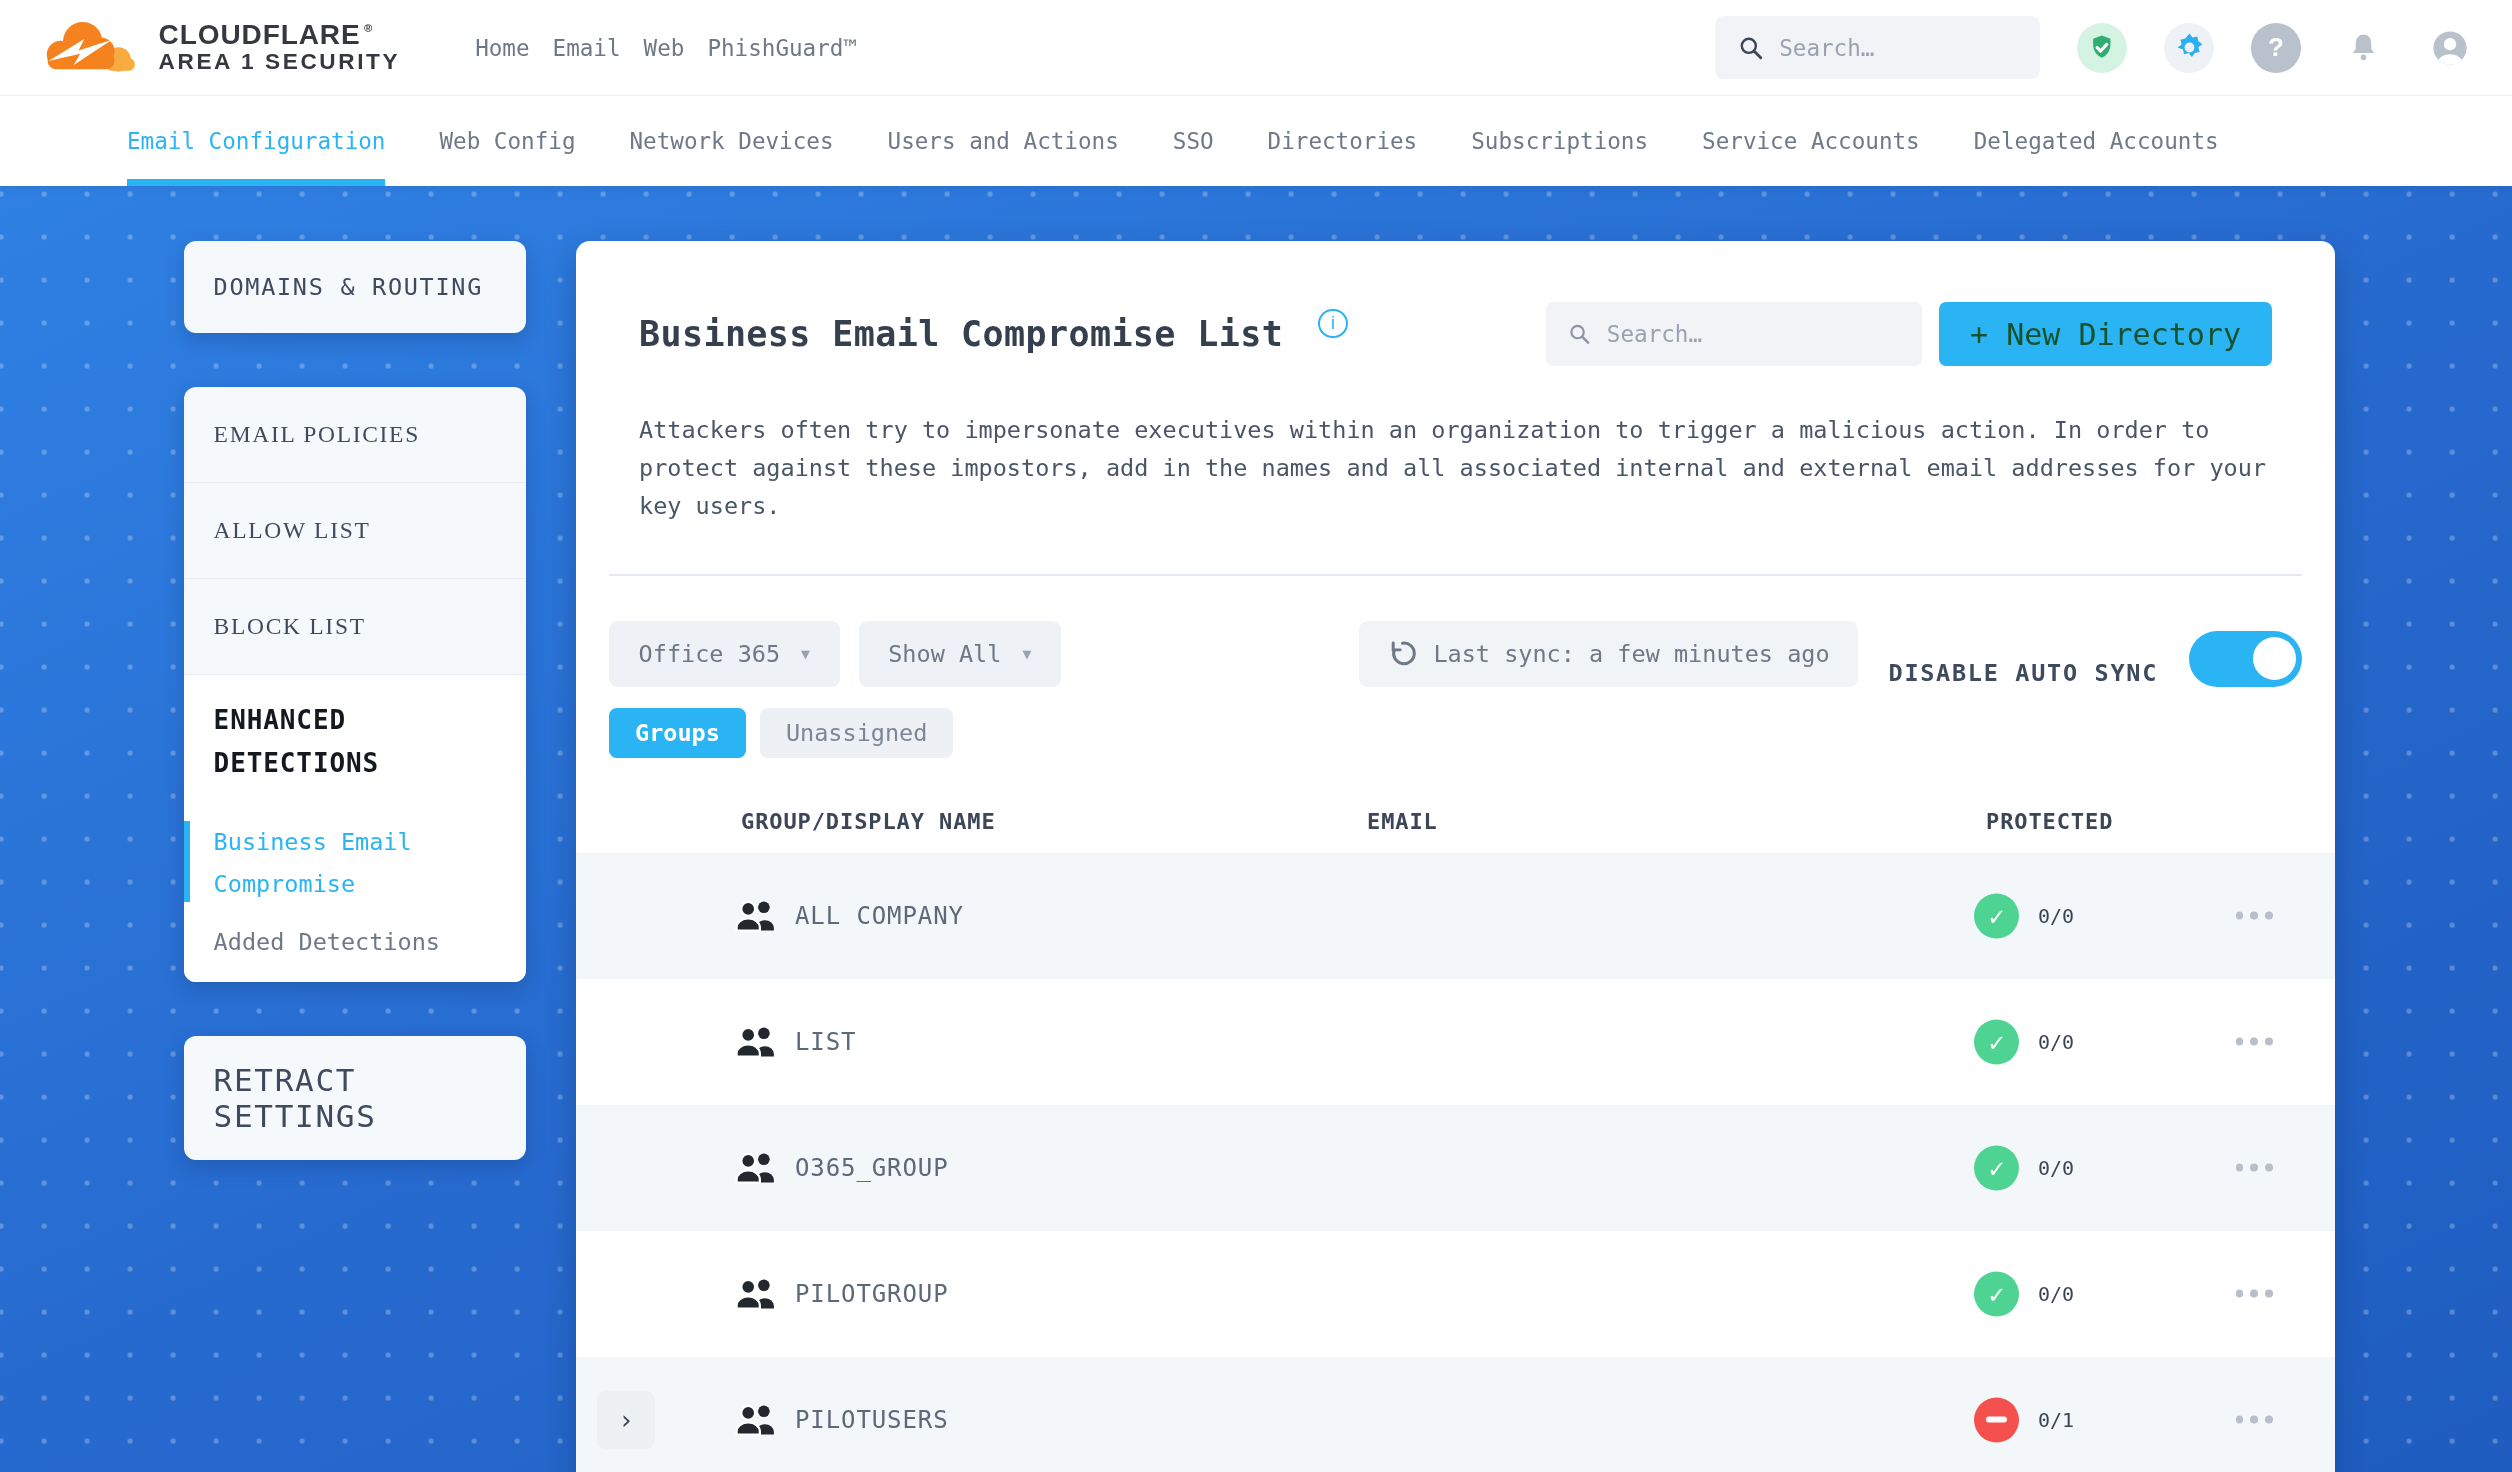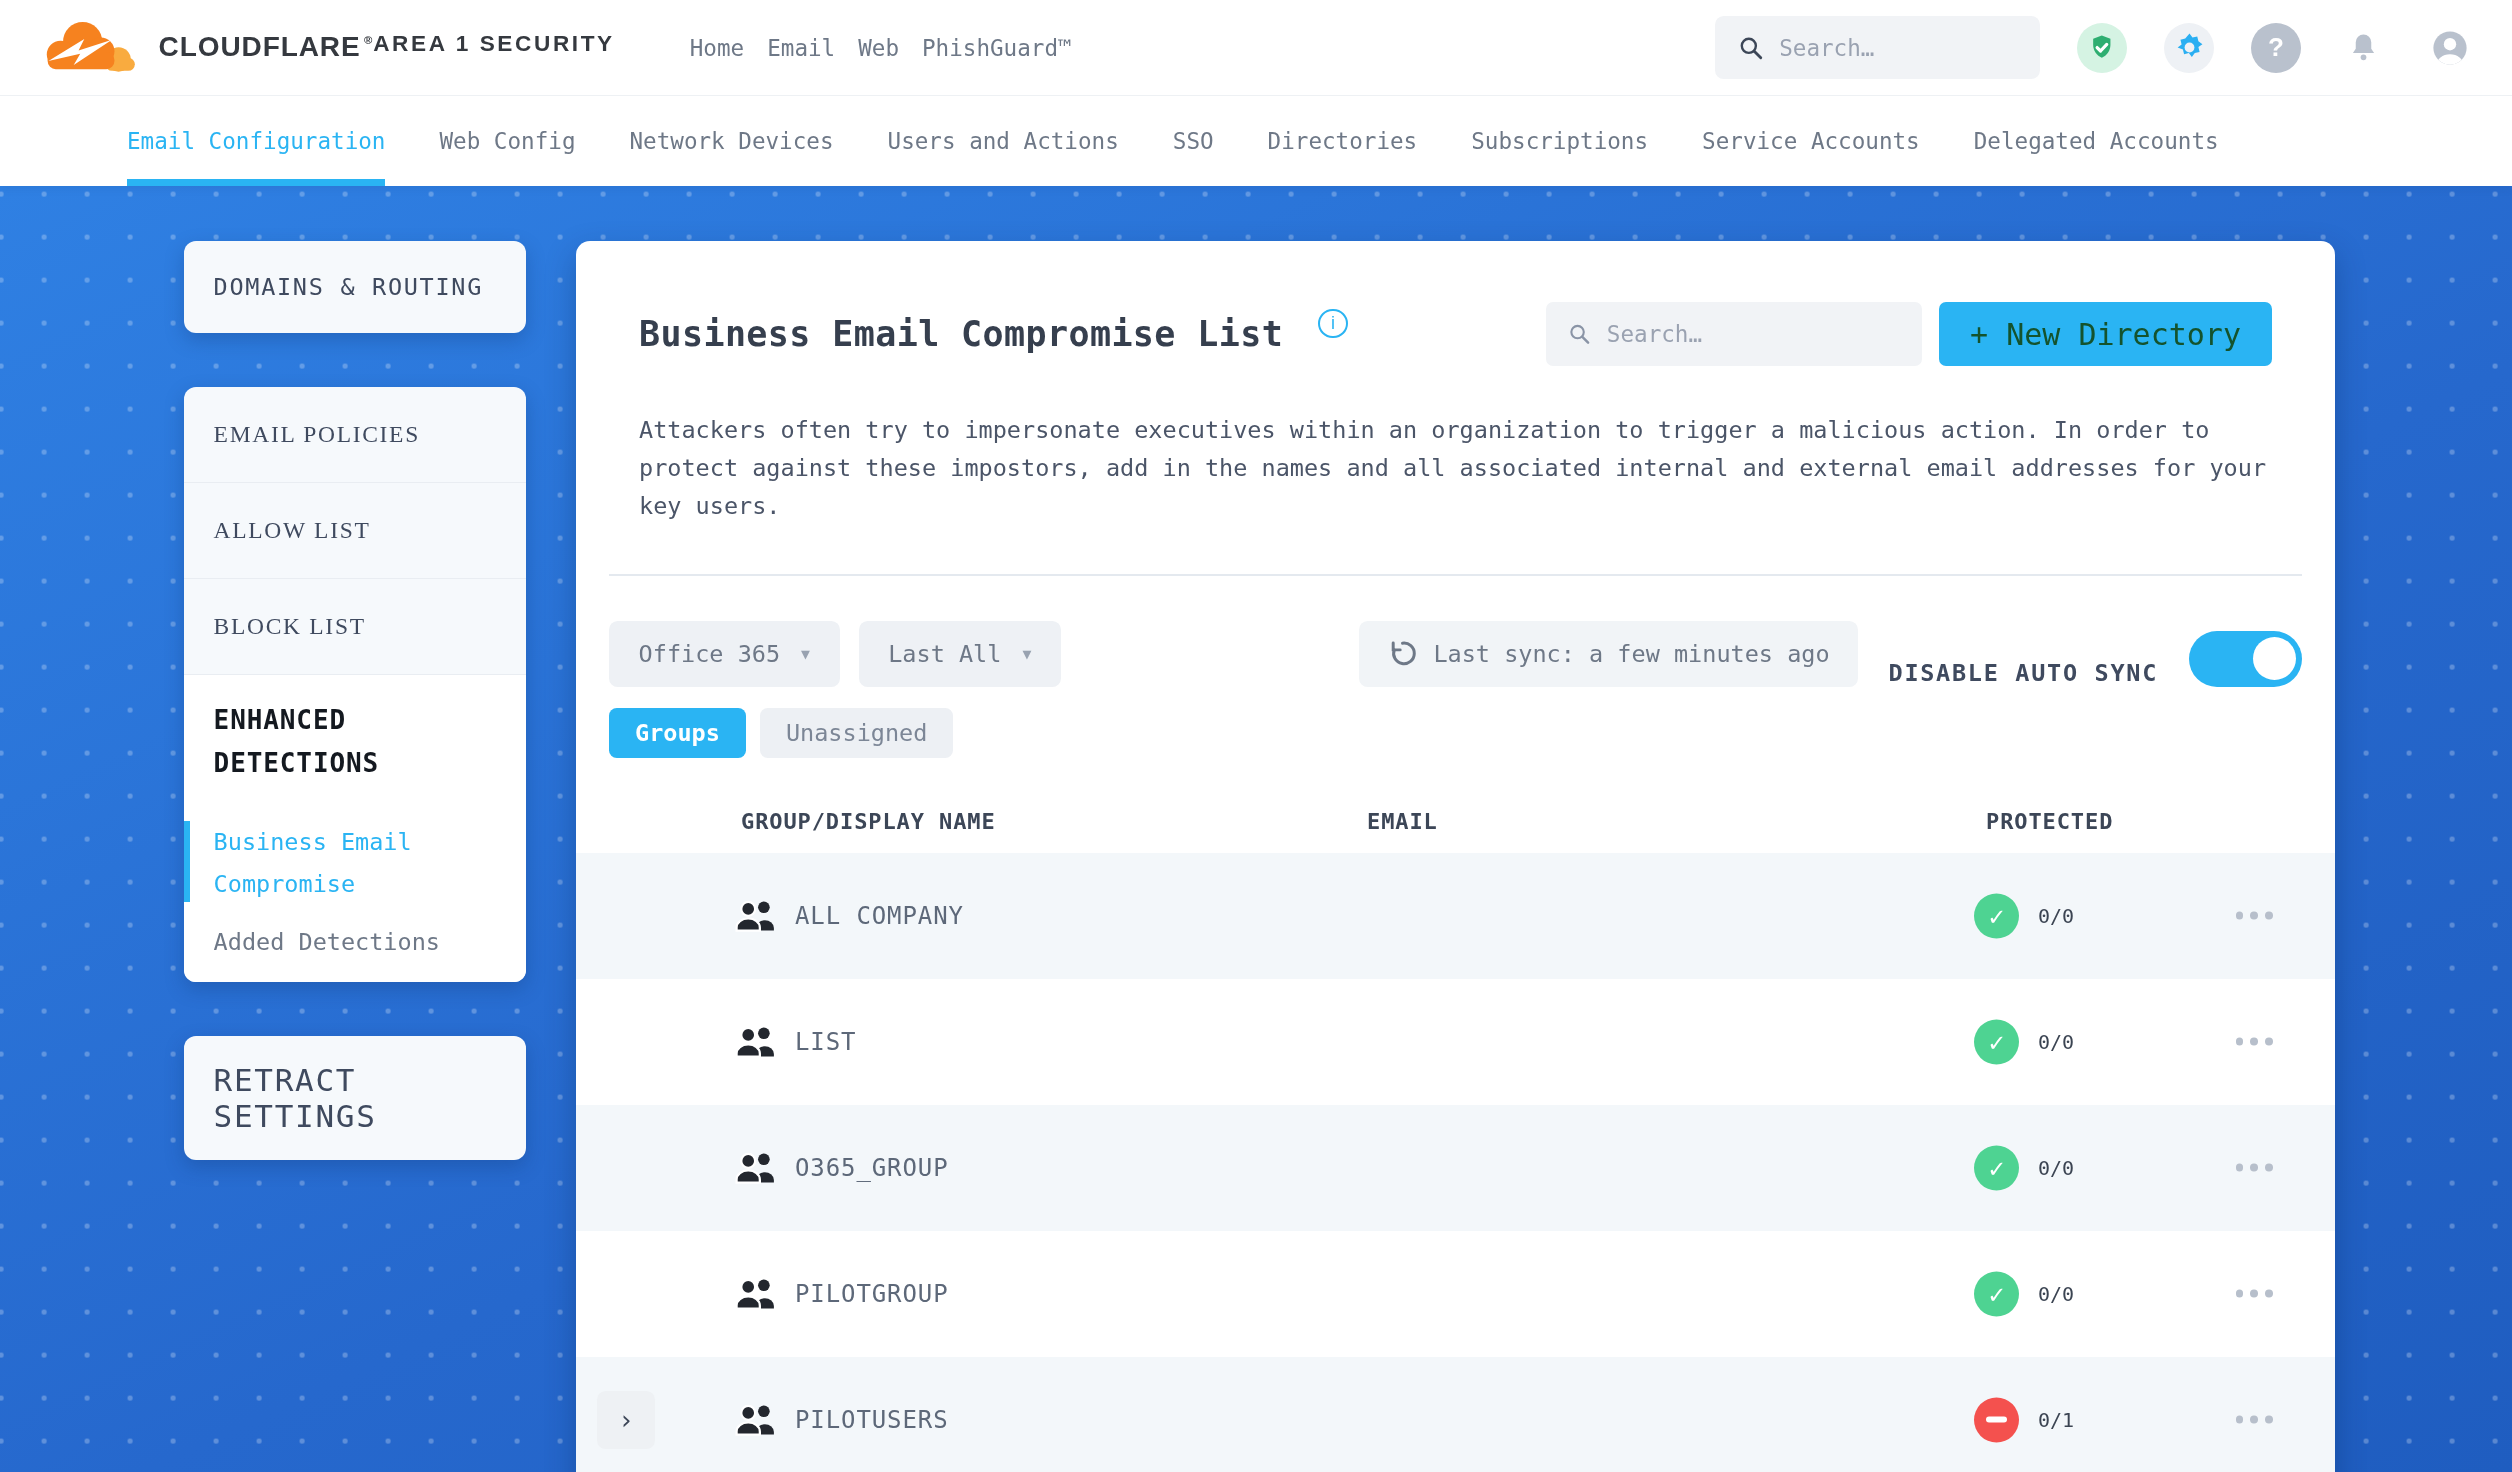--- a/index.html
+++ b/index.html
@@ -12,21 +12,21 @@
     --mono:"DejaVu Sans Mono", monospace;
     --sans:"Liberation Sans", sans-serif;
   }
   *{margin:0;padding:0;box-sizing:border-box;}
   html,body{width:2512px;height:1473px;overflow:hidden;background:#fff;font-family:var(--mono);}
 
   
   .topbar{height:96px;background:#fff;display:flex;align-items:center;padding:0 37px;border-bottom:0.9px solid #eef1f4;position:relative;z-index:5;}
   .brand{display:flex;align-items:center;gap:15.6px;}
   .logo-svg{width:106px;height:70px;flex:0 0 auto;}
-  .brand-text{display:flex;flex-direction:row;line-height:1.08;}
+  .brand-text{display:flex;flex-direction:column;line-height:1.08;}
   .brand-l1{font-family:var(--sans);font-weight:700;font-size:28px;letter-spacing:0.9px;color:#35393f;display:flex;align-items:flex-start;gap:3.5px;}
   .brand-reg{font-size:11.3px;margin-top:1.7px;color:#35393f;}
   .brand-l2{font-family:var(--sans);font-weight:700;font-size:22.6px;letter-spacing:2.6px;color:#35393f;}
   .top-nav{display:flex;gap:23px;margin-left:75px;}
   .top-nav .tnav-item{font-size:22.6px;color:var(--gray);cursor:pointer;}
   .top-right{margin-left:auto;display:flex;align-items:center;gap:37px;}
   .search-box{width:325px;height:63px;background:#f1f3f6;border-radius:8.7px;display:flex;align-items:center;gap:15.6px;padding:0 22.6px;}
   .search-box svg{flex:0 0 auto;}
   .search-box input{border:0;outline:0;background:transparent;font-family:var(--mono);font-size:22.6px;color:#4b5568;width:100%;}
   .search-box input::placeholder{color:#9aa2b1;}
@@ -245,21 +245,21 @@
     <div class="desc">Attackers often try to impersonate executives within an organization to trigger a malicious action. In order to protect against these impostors, add in the names and all associated internal and external email addresses for your key users.</div>
 
     <div class="divider"></div>
 
     <div class="filter-row">
       <div class="select-pill">
         <span>Office 365</span>
         <span class="caret">▼</span>
       </div>
       <div class="select-pill">
-        <span>Last All</span>
+        <span>Show All</span>
         <span class="caret">▼</span>
       </div>
       <div class="right-group">
         <div class="sync-pill">
           <svg width="31" height="31" viewBox="0 0 24 24">
             <g fill="none" stroke="#6e7887" stroke-width="2.3" stroke-linecap="round">
               <path d="M4.8 3.8v5.4h5.4"></path>
               <path d="M5.6 9.2 A8 8 0 1 0 12 4"></path>
             </g>
           </svg>

